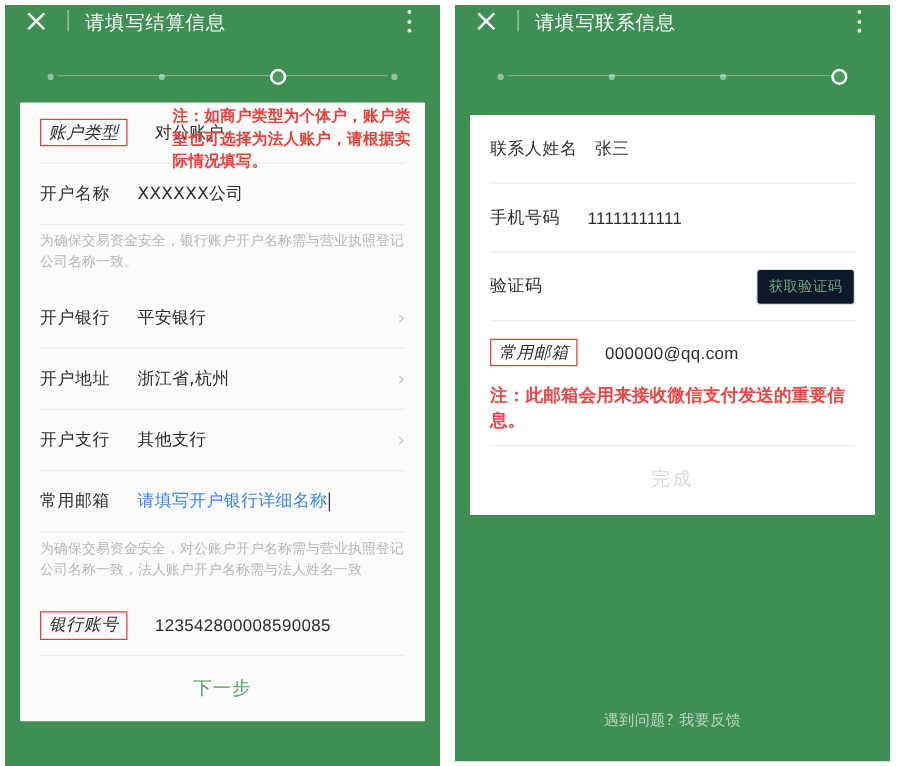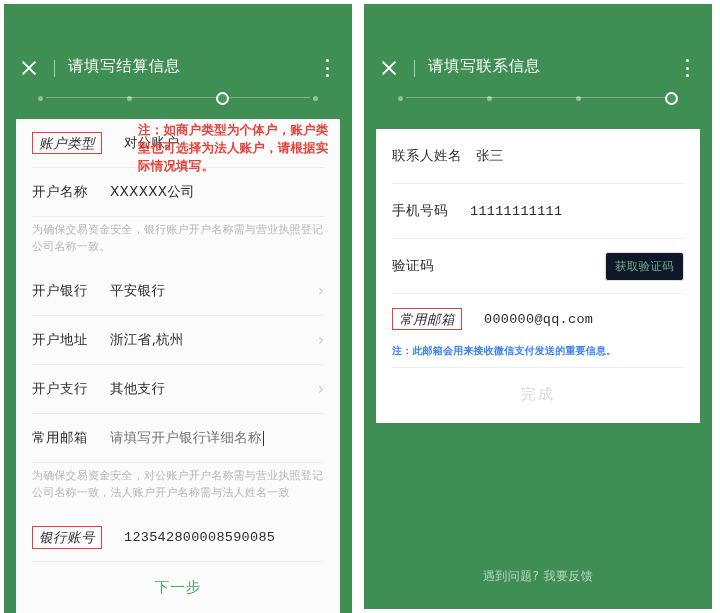--- a/index.html
+++ b/index.html
@@ -27,23 +27,22 @@
     width: 100%; height: 100%;
     background: #3f8f54;
     overflow: hidden;
   }
 
   
   .topbar {
     position: relative;
     height: 40px;
     display: flex;
-    align-items: flex-end;
+    align-items: flex-start;
     padding: 4px 12px;
-    margin-top: 37px;
   }
   .close-icon {
     width: 18px; height: 18px;
     position: relative;
     flex: 0 0 auto;
     margin-left: 4px;
     cursor: pointer;
   }
   .close-icon:before, .close-icon:after {
     content: "";
@@ -138,22 +137,22 @@
     flex: 0 0 auto;
     white-space: nowrap;
   }
   .row .value {
     color: #2b2b2b;
     font-size: 13.5px;
     letter-spacing: 0.3px;
     margin-left: 22px;
     white-space: nowrap;
   }
-  .row .value.placeholder { color: #737373; text-align: right; }
-  .row .value.mono { font-family: Liberation Mono, monospace; }
+  .row .value.placeholder { color: #3b82f6; text-align: right; }
+  .row .value.mono { font-family: Liberation Sans, sans-serif; }
   .row .chev {
     margin-left: auto;
     color: #c4c4c4;
     font-size: 15px;
     line-height: 1;
     flex: 0 0 auto;
   }
   .sep {
     height: 1px;
     background: #ececec;
@@ -167,22 +166,22 @@
     padding: 4px 16px 12px 16px;
   }
   .redbox {
     border: 1.6px solid #e2403a;
     padding: 3px 6px;
     display: inline-block;
     line-height: 1.1;
     font-style: italic;
   }
   .rednote {
-    color: #3b82f6;
-    font-size: 10px;
+    color: #ef4444;
+    font-size: 14px;
     font-weight: bold;
     letter-spacing: 0.2px;
     line-height: 1.45;
     padding: 0 16px 8px 16px;
   }
   .overlay-note {
     position: absolute;
     right: 6px;
     top: 2px;
     width: 196px;

